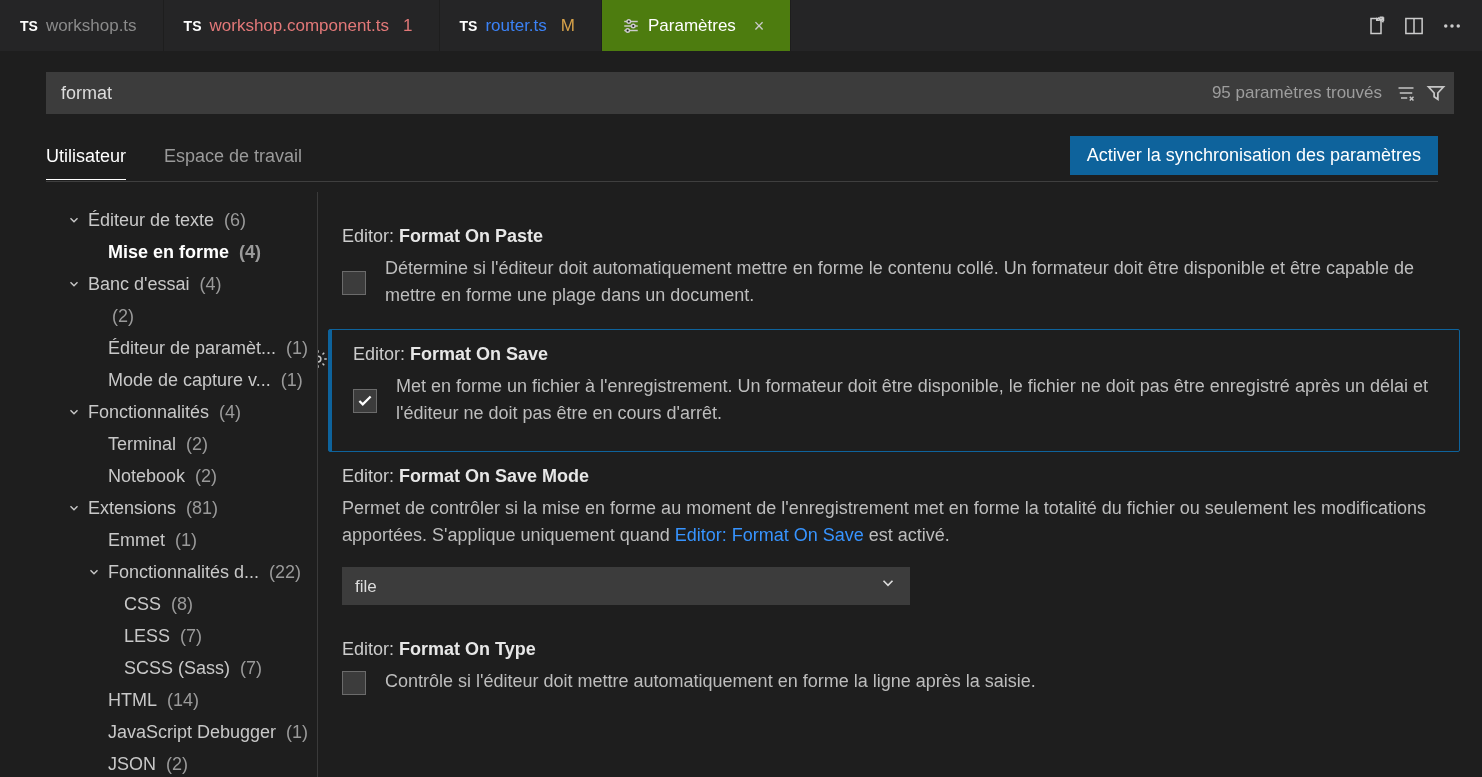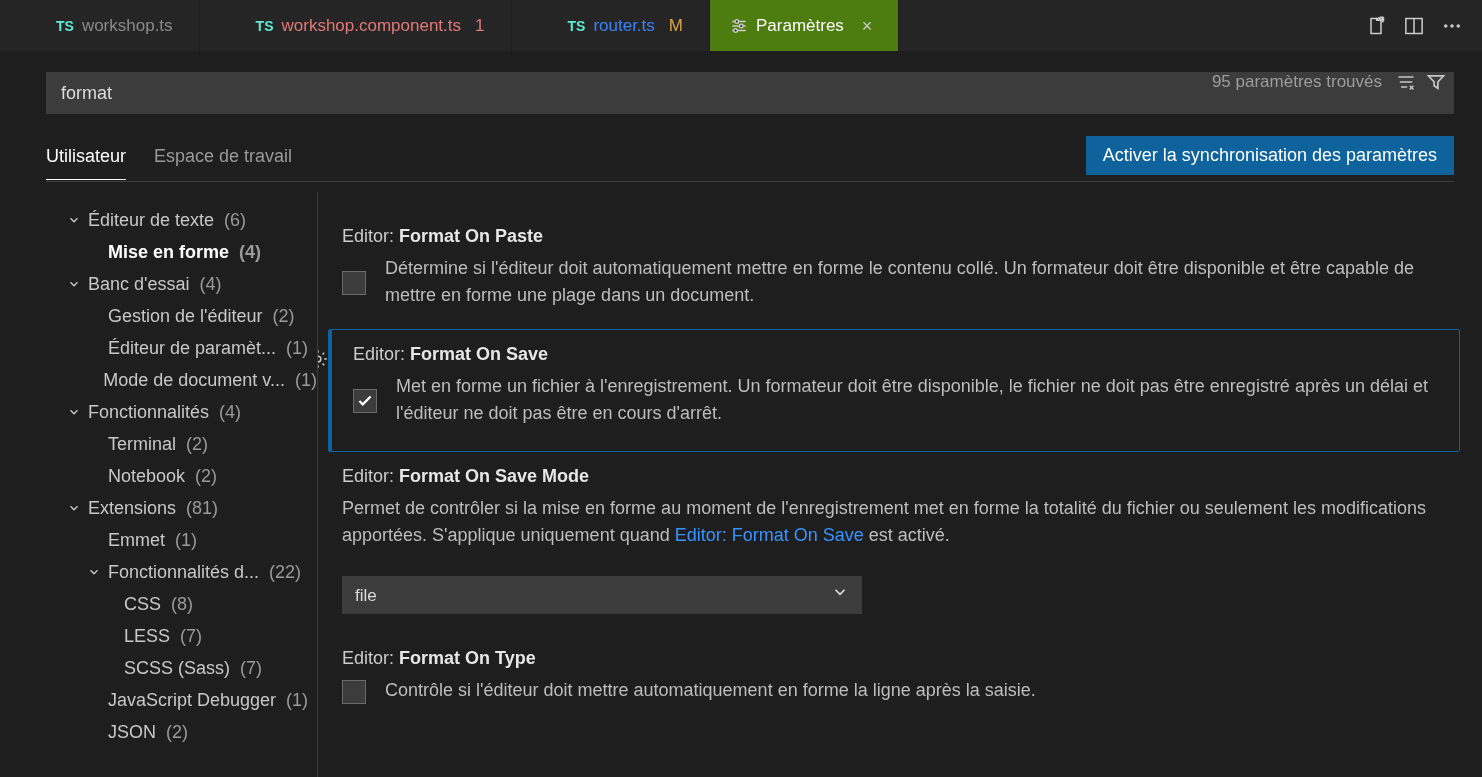--- a/index.html
+++ b/index.html
@@ -30,24 +30,23 @@
     color: #8a8a8a;
     border-right: 1px solid #1e1e1e;
     position: relative;
     cursor: pointer;
   }
   .tab.active {
     background: #4d7c0f;
     color: #ffffff;
   }
   .tab .ts-badge {
-    color: #5eead4;
+    color: #ffffff;
     font-weight: 700;
     font-size: 14px;
-    margin-left: 36px;
   }
   .tab.git-mod .tabname { color: #3b82f6; }
   .tab.git-err .tabname { color: #e27878; }
   .tab .status-m { color: #d7a24a; font-size: 17px; margin-left:6px;}
   .tab .status-1 { color: #e27878; font-size: 17px; margin-left:6px;}
   .tab .settings-icon { color:#cccccc; display:flex; align-items:center;}
   .tab .close-x {
     margin-left: 10px;
     color: #cccccc;
     font-size: 18px;
@@ -88,42 +87,43 @@
     padding: 0 14px;
     outline:none;
     display:flex;
     align-items:center;
     justify-content:space-between;
   }
   .search-wrap{
     position:relative;
     flex:1;
     display:flex;
-    align-items:flex-start;
+    align-items:center;
   }
   .search-right-icons{
     display:flex;
     gap:10px;
     align-items:center;
     color:#c5c5c5;
     position:absolute;
     right:8px;
   }
   .search-right-icons .count{
     color:#9d9d9d;
     font-size:17px;
     margin-right:4px;
   }
 
   
   .scope-row{
     display:flex;
     align-items:center;
-    margin: 22px 28px 0 32px;
+    margin: 22px 44px 0 32px;
     border-bottom:1px solid #3f3f3f;
+    gap:10px;
   }
   .scope-tab{
     font-size:18px;
     padding: 8px 0 12px 0;
     margin-right:28px;
     color:#9a9a9a;
     cursor:pointer;
   }
   .scope-tab.active{
     color:#ffffff;
@@ -237,22 +237,22 @@
 
   .gear-float{
     position:absolute;
     left:-28px;
     top:16px;
     color:#c5c5c5;
   }
 
   .link{ color:#3794ff;}
   .select{
-    margin-top:27px;
-    width:520px;
+    margin-top:18px;
+    width:568px;
     height:38px;
     background:#3c3c3c;
     border:1px solid #3c3c3c;
     color:#dcdcdc;
     font-size:17px;
     padding:0 12px;
     display:flex;
     align-items:center;
     justify-content:space-between;
     cursor:pointer;
@@ -380,31 +380,30 @@
             <span class="chev">
               <svg width="14" height="14" viewBox="0 0 16 16" fill="none" stroke="currentColor" stroke-width="1.6">
                 <path d="M4 6l4 4 4-4"></path>
               </svg>
             </span>
             <span>Banc d'essai</span>
             <span class="count">(4)</span>
           </div>
           <div class="toc-row indent2">
             <span class="chev" style="visibility: hidden;"></span>
-            <span>Gestion de l'éditeur</span>
             <span class="count">(2)</span>
           </div>
           <div class="toc-row indent2">
             <span class="chev" style="visibility: hidden;"></span>
             <span>Éditeur de paramèt...</span>
             <span class="count">(1)</span>
           </div>
           <div class="toc-row indent2">
             <span class="chev" style="visibility: hidden;"></span>
-            <span>Mode de document v...</span>
+            <span>Mode de capture v...</span>
             <span class="count">(1)</span>
           </div>
           <div class="toc-row indent1">
             <span class="chev">
               <svg width="14" height="14" viewBox="0 0 16 16" fill="none" stroke="currentColor" stroke-width="1.6">
                 <path d="M4 6l4 4 4-4"></path>
               </svg>
             </span>
             <span>Fonctionnalités</span>
             <span class="count">(4)</span>
@@ -449,20 +448,25 @@
           </div>
           <div class="toc-row indent3">
             <span class="chev" style="visibility: hidden;"></span>
             <span>LESS</span>
             <span class="count">(7)</span>
           </div>
           <div class="toc-row indent3">
             <span class="chev" style="visibility: hidden;"></span>
             <span>SCSS (Sass)</span>
             <span class="count">(7)</span>
+          </div>
+          <div class="toc-row indent2">
+            <span class="chev" style="visibility: hidden;"></span>
+            <span>HTML</span>
+            <span class="count">(14)</span>
           </div>
           <div class="toc-row indent2">
             <span class="chev" style="visibility: hidden;"></span>
             <span>JavaScript Debugger</span>
             <span class="count">(1)</span>
           </div>
           <div class="toc-row indent2">
             <span class="chev" style="visibility: hidden;"></span>
             <span>JSON</span>
             <span class="count">(2)</span>

